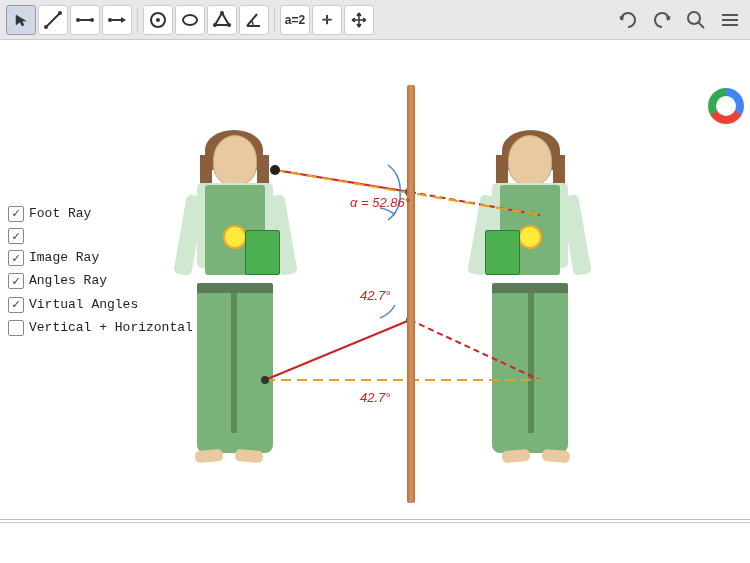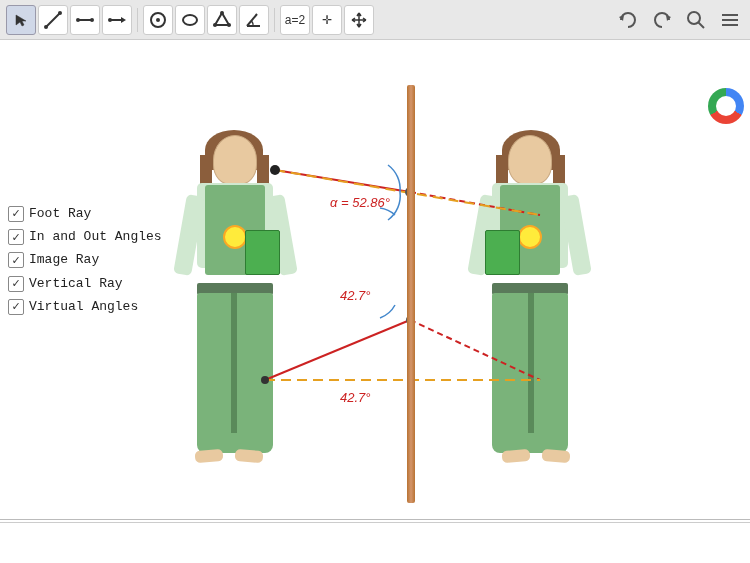--- a/index.html
+++ b/index.html
@@ -28,20 +28,21 @@
       height: 30px;
       border: 1px solid #ccc;
       background: #fff;
       border-radius: 3px;
       display: flex;
       align-items: center;
       justify-content: center;
       cursor: pointer;
       font-size: 12px;
       color: #333;
+      font-weight: bold;
     }
     .tool-btn.active {
       background: #d0d8e8;
       border-color: #99a;
     }
     .tool-separator {
       width: 1px;
       height: 24px;
       background: #ccc;
       margin: 0 3px;
@@ -335,20 +336,21 @@
       font-family: Liberation Mono, monospace;
     }
 
     
     .angle-label {
       position: absolute;
       font-size: 13px;
       color: #cc2222;
       font-style: italic;
       z-index: 15;
+      margin-left: 20px;
     }
 
     
     .ggb-logo {
       position: absolute;
       top: 48px;
       right: 6px;
       width: 36px;
       height: 36px;
       z-index: 20;
@@ -587,29 +589,32 @@
     <span>42.7°</span>
   </div>
 
   <div id="legend">
     <div class="legend-item">
       <div class="legend-check checked">✓</div>
       <span class="legend-label">Foot Ray</span>
     </div>
     <div class="legend-item">
       <div class="legend-check checked">✓</div>
-      <span class="legend-label">In and Out Angles</span>
     </div>
     <div class="legend-item">
       <div class="legend-check checked">✓</div>
       <span class="legend-label">Image Ray</span>
     </div>
     <div class="legend-item">
       <div class="legend-check checked">✓</div>
-      <span class="legend-label">Vertical Ray</span>
+      <span class="legend-label">Angles Ray</span>
     </div>
     <div class="legend-item">
       <div class="legend-check checked">✓</div>
       <span class="legend-label">Virtual Angles</span>
     </div>
+    <div class="legend-item">
+      <div class="legend-check unchecked" style="border: 1px solid #888;"> </div>
+      <span class="legend-label">Vertical + Horizontal</span>
+    </div>
   </div>
 
 </div>
 
 </body></html>

